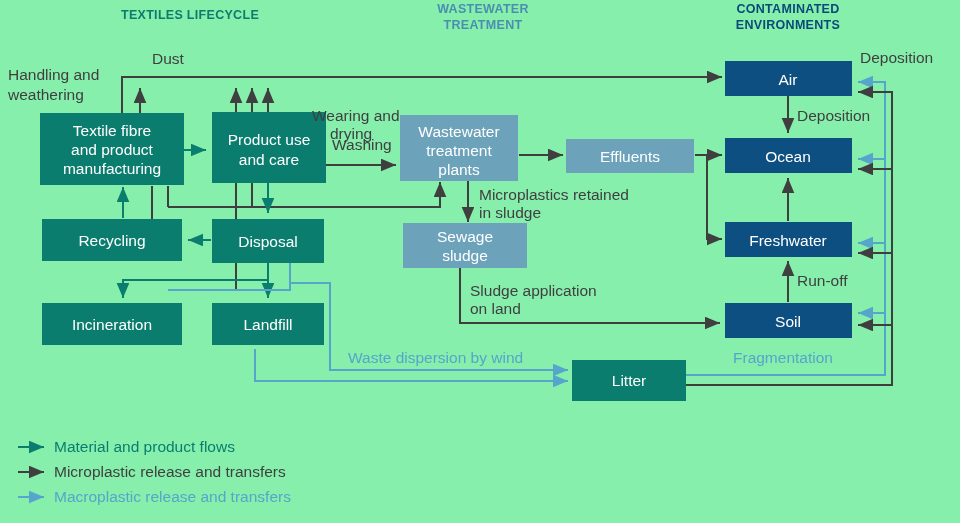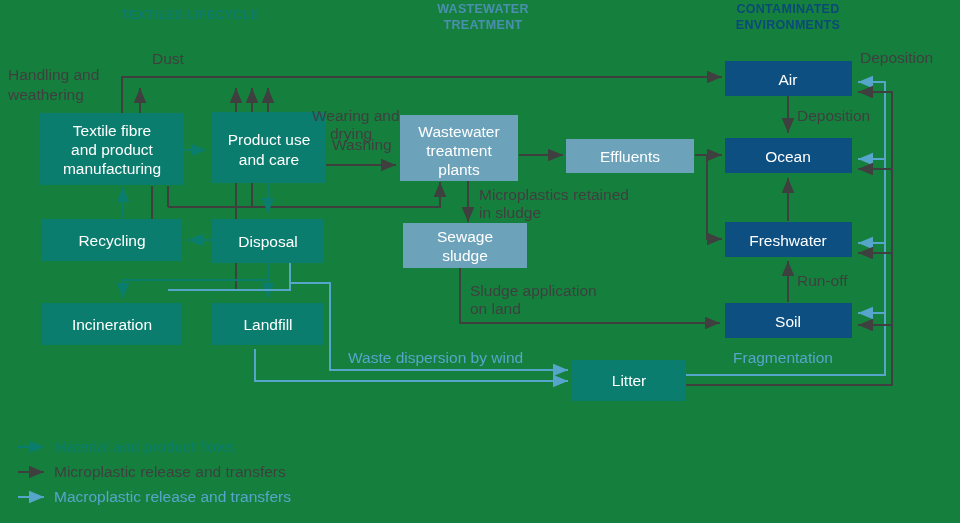--- a/index.html
+++ b/index.html
@@ -1,18 +1,18 @@
 <!DOCTYPE html>
 <html><head>
 <meta charset="utf-8">
 <style>
   html,body{margin:0;padding:0;background:#ffffff;}
   body{width:960px;height:523px;overflow:hidden;
        font-family:"Liberation Sans","DejaVu Sans",sans-serif;}
-  #stage{position:relative;width:960px;height:523px;background:#15803d;}
+  #stage{position:relative;width:960px;height:523px;background:#86efac;}
   svg{position:absolute;left:0;top:0;}
   .sec-title{font-weight:bold;font-size:12.5px;letter-spacing:.3px;text-anchor:middle;}
   .boxlabel{fill:#ffffff;font-size:15.5px;text-anchor:middle;}
   .edgelabel{font-size:15.5px;fill:#3f3f3f;}
   .edgelabel.blue{fill:#56a5cb;}
   .legend-text{font-size:15.5px;}
 </style>
 </head>
 <body>
 

